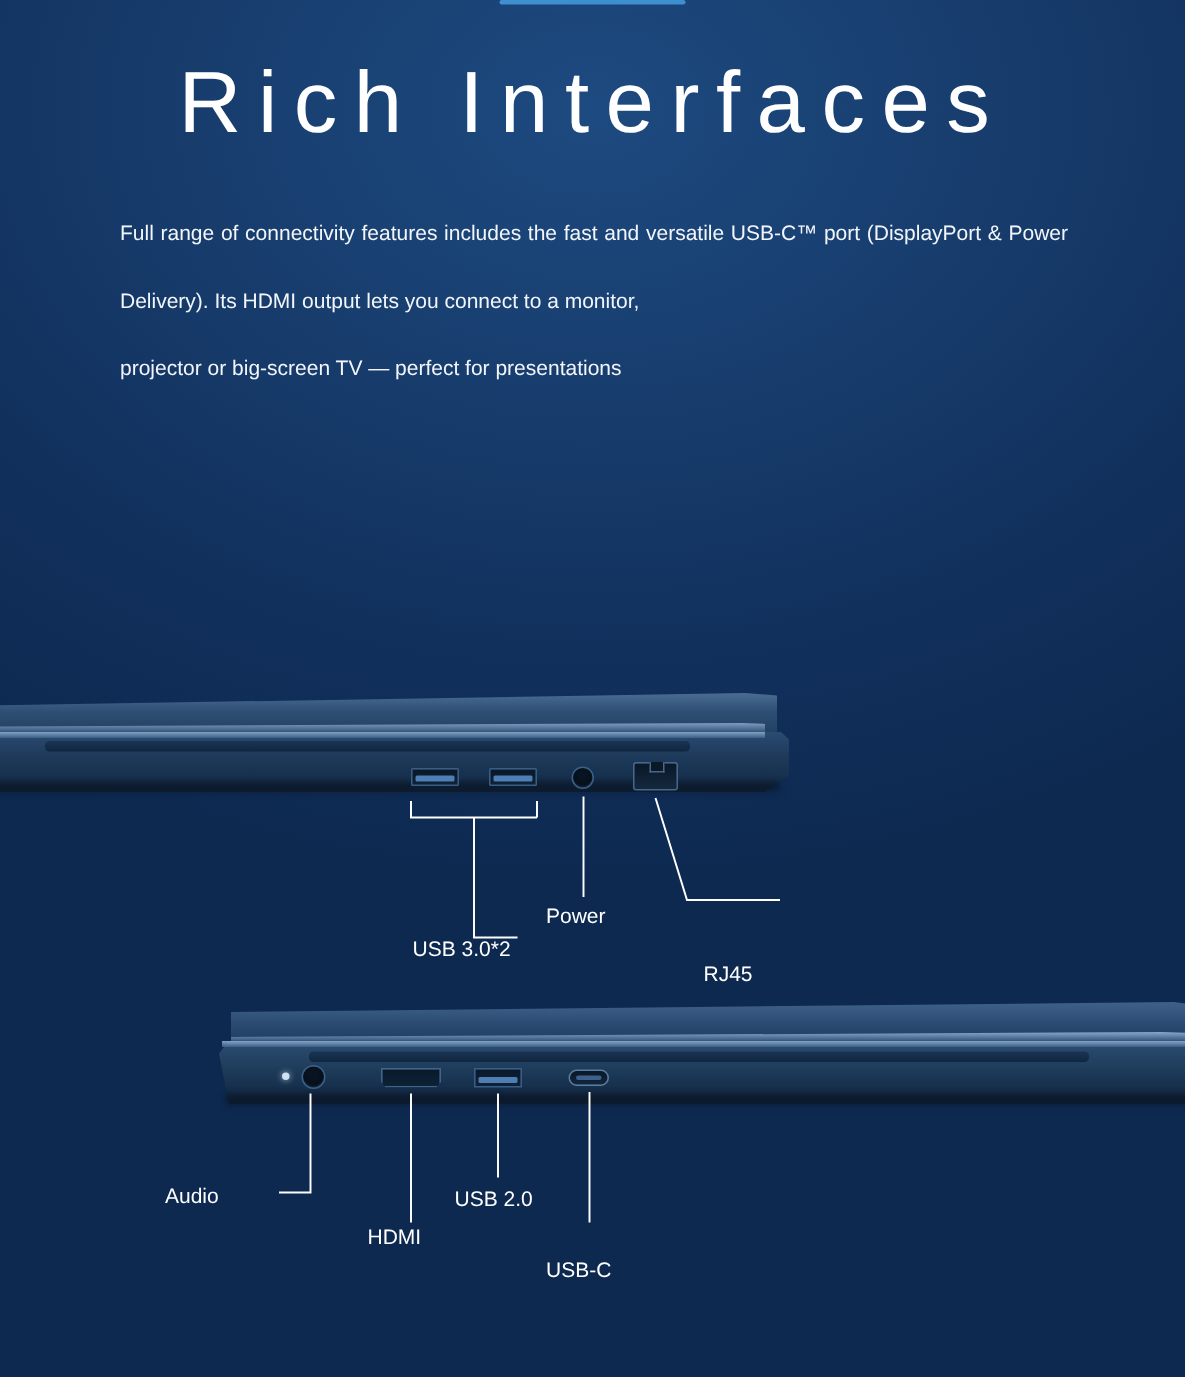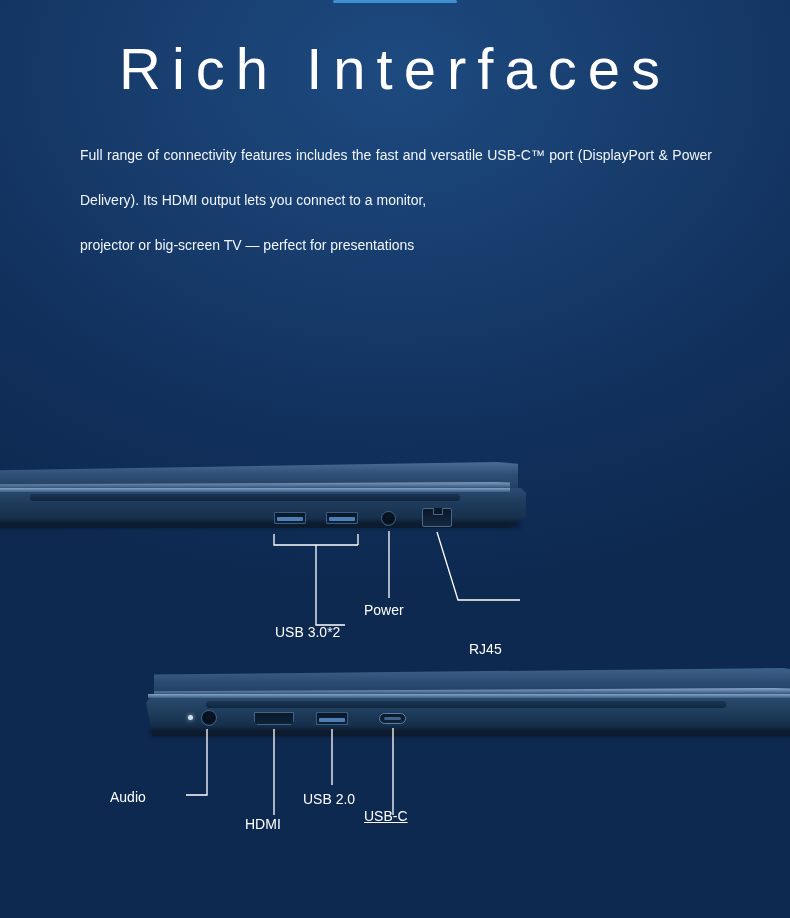--- a/index.html
+++ b/index.html
@@ -428,15 +428,15 @@
     <path class="leader" d="M393,728 L393,815"></path>
   </svg>
 
   <div class="callout-label" style="left:275px; top:624px;">USB 3.0*2</div>
   <div class="callout-label" style="left:364px; top:602px;">Power</div>
   <div class="callout-label" style="left:469px; top:597px;margin-top:44px;">RJ45</div>
 
   <div class="callout-label" style="left:110px; top:789px;">Audio</div>
   <div class="callout-label" style="left:245px; top:816px;text-align:right;">HDMI</div>
   <div class="callout-label" style="left:303px; top:791px;">USB 2.0</div>
-  <div class="callout-label" style="left:364px; top:808px;text-decoration:underline;">USB-C</div>
+  <div class="callout-label" style="left:364px; top:838px;">USB-C</div>
 
 </div>
 
 </body></html>

